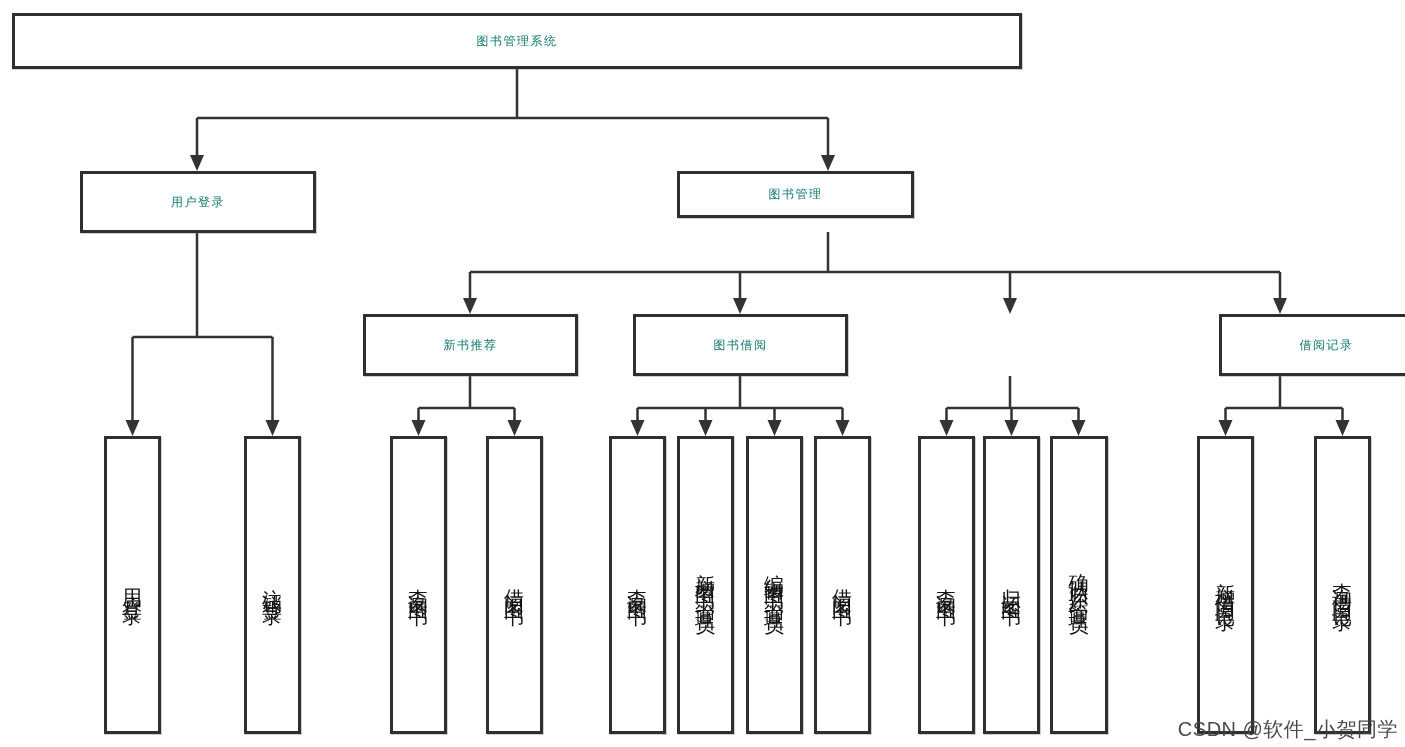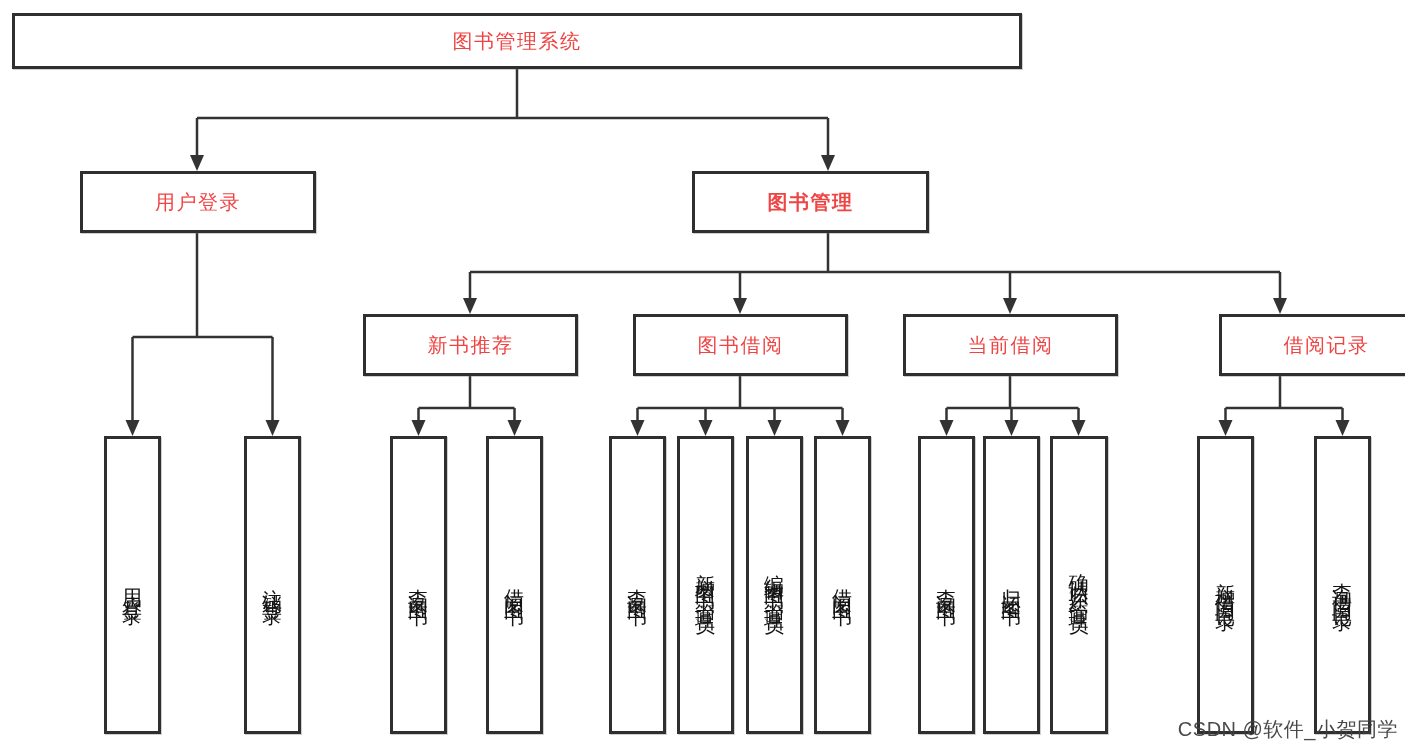--- a/index.html
+++ b/index.html
@@ -27,24 +27,24 @@
     position: absolute;
     box-sizing: border-box;
     background: #ffffff;
     border: 3px solid #2f2f2f;
     display: flex;
     align-items: center;
     justify-content: center;
     box-shadow: 1px 1px 0 rgba(120,120,120,0.35);
   }
   .node .label {
-    font-size: 20px;
+    font-size: 12px;
     letter-spacing: 1.5px;
     white-space: nowrap;
-    color: #ef4444;
+    color: #0f766e;
   }
   .leaf .vlabel {
     writing-mode: vertical-rl;
     text-orientation: mixed;
     font-size: 20px;
     letter-spacing: 6px;
     line-height: 1;
     color: #141414;
     white-space: nowrap;
   }
@@ -119,32 +119,29 @@
     </g>
   </svg>
 
   <div class="node" style="left:12px; top:13px; width:1010px; height:56px;">
     <span class="label">图书管理系统</span>
   </div>
 
   <div class="node" style="left:80px; top:171px; width:236px; height:62px;">
     <span class="label">用户登录</span>
   </div>
-  <div class="node" style="left:692px; top:171px; width:237px; height:62px;font-weight:bold;">
+  <div class="node" style="left:677px; top:171px; width:237px; height:47px;">
     <span class="label">图书管理</span>
   </div>
 
   <div class="node" style="left:363px; top:314px; width:215px; height:62px;text-align:center;">
     <span class="label">新书推荐</span>
   </div>
   <div class="node" style="left:633px; top:314px; width:215px; height:62px;">
     <span class="label">图书借阅</span>
-  </div>
-  <div class="node" style="left:903px; top:314px; width:215px; height:62px;">
-    <span class="label">当前借阅</span>
   </div>
   <div class="node" style="left:1219px; top:314px; width:215px; height:62px;">
     <span class="label">借阅记录</span>
   </div>
 
   <div class="node leaf" style="left:104px; top:436px; width:57px; height:298px;">
     <span class="vlabel">用户登录</span>
   </div>
   <div class="node leaf" style="left:244px; top:436px; width:57px; height:298px;">
     <span class="vlabel">注销登录</span>

